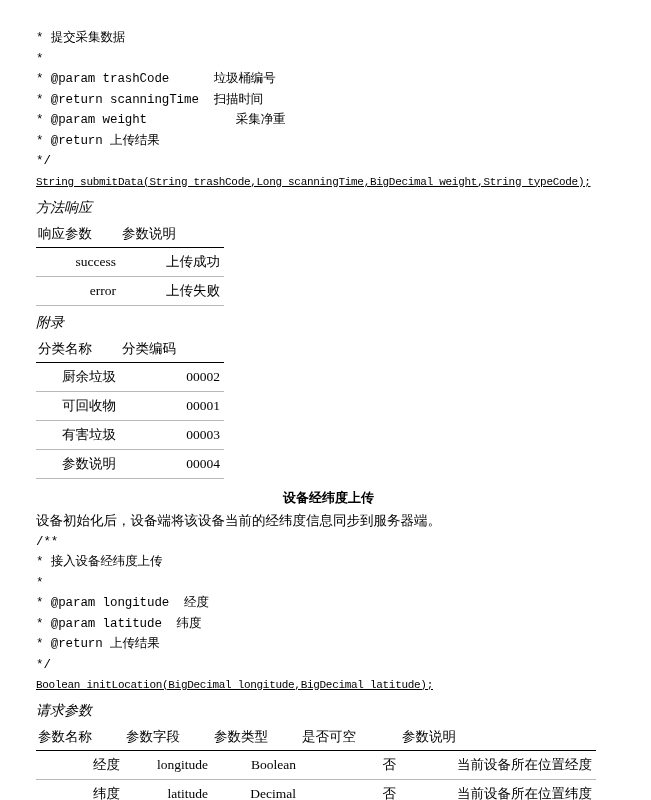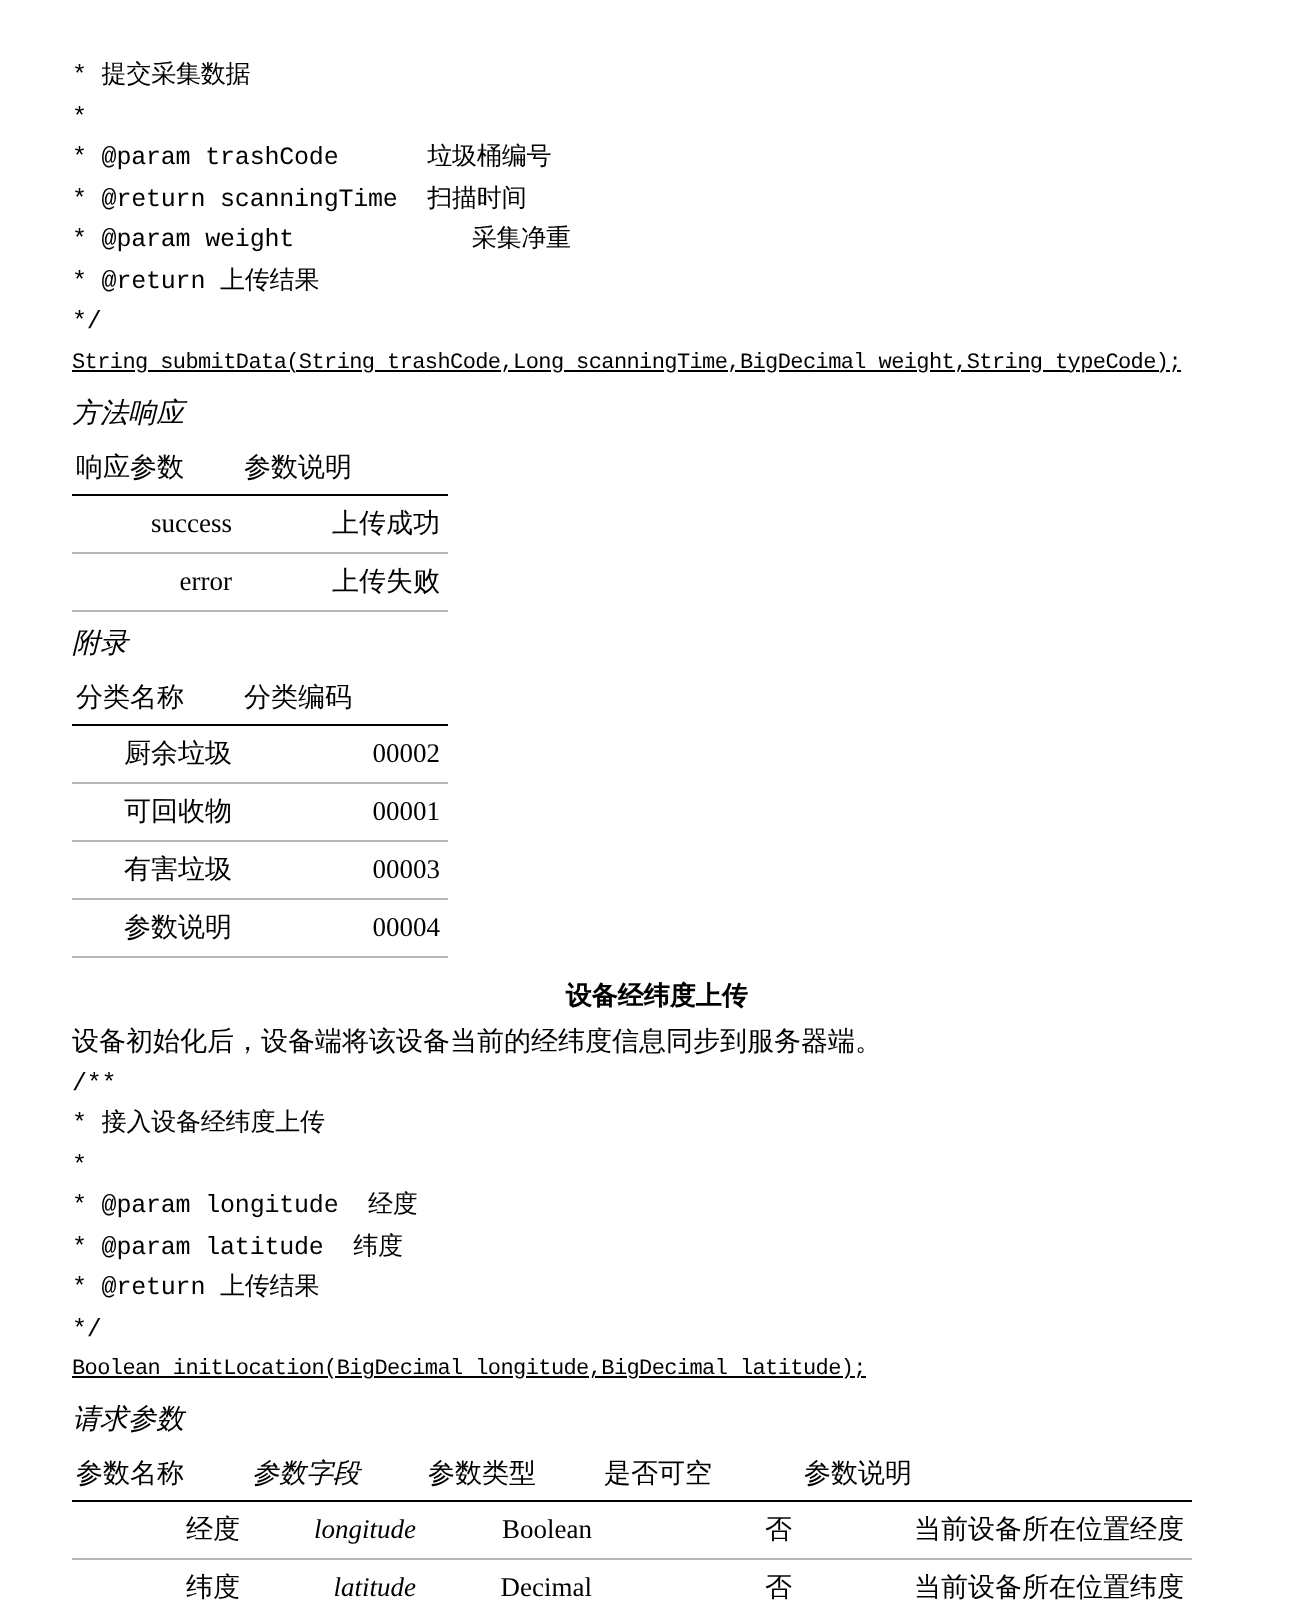--- a/index.html
+++ b/index.html
@@ -101,21 +101,21 @@
   .tbl-appendix {
     width: 188px;
     margin-top: 1px;
   }
   .tbl-appendix th:first-child { width: 78px; }
   .tbl-params {
     width: 560px;
     margin-top: 1px;
   }
   .tbl-params th:nth-child(1), .tbl-params td:nth-child(1) { width: 82px; }
-  .tbl-params th:nth-child(2), .tbl-params td:nth-child(2) { width: 82px; font-style: italic; }
+  .tbl-params th:nth-child(2), .tbl-params td:nth-child(2) { width: 82px; }
   .tbl-params th:nth-child(3), .tbl-params td:nth-child(3) { width: 82px; margin-left: 12px; }
   .tbl-params th:nth-child(4), .tbl-params td:nth-child(4) { width: 94px; }
   .tbl-params th:nth-child(5), .tbl-params td:nth-child(5) { width: auto; }
 </style>
 </head>
 <body>
 
 <div class="page">
   <div class="content">
 

